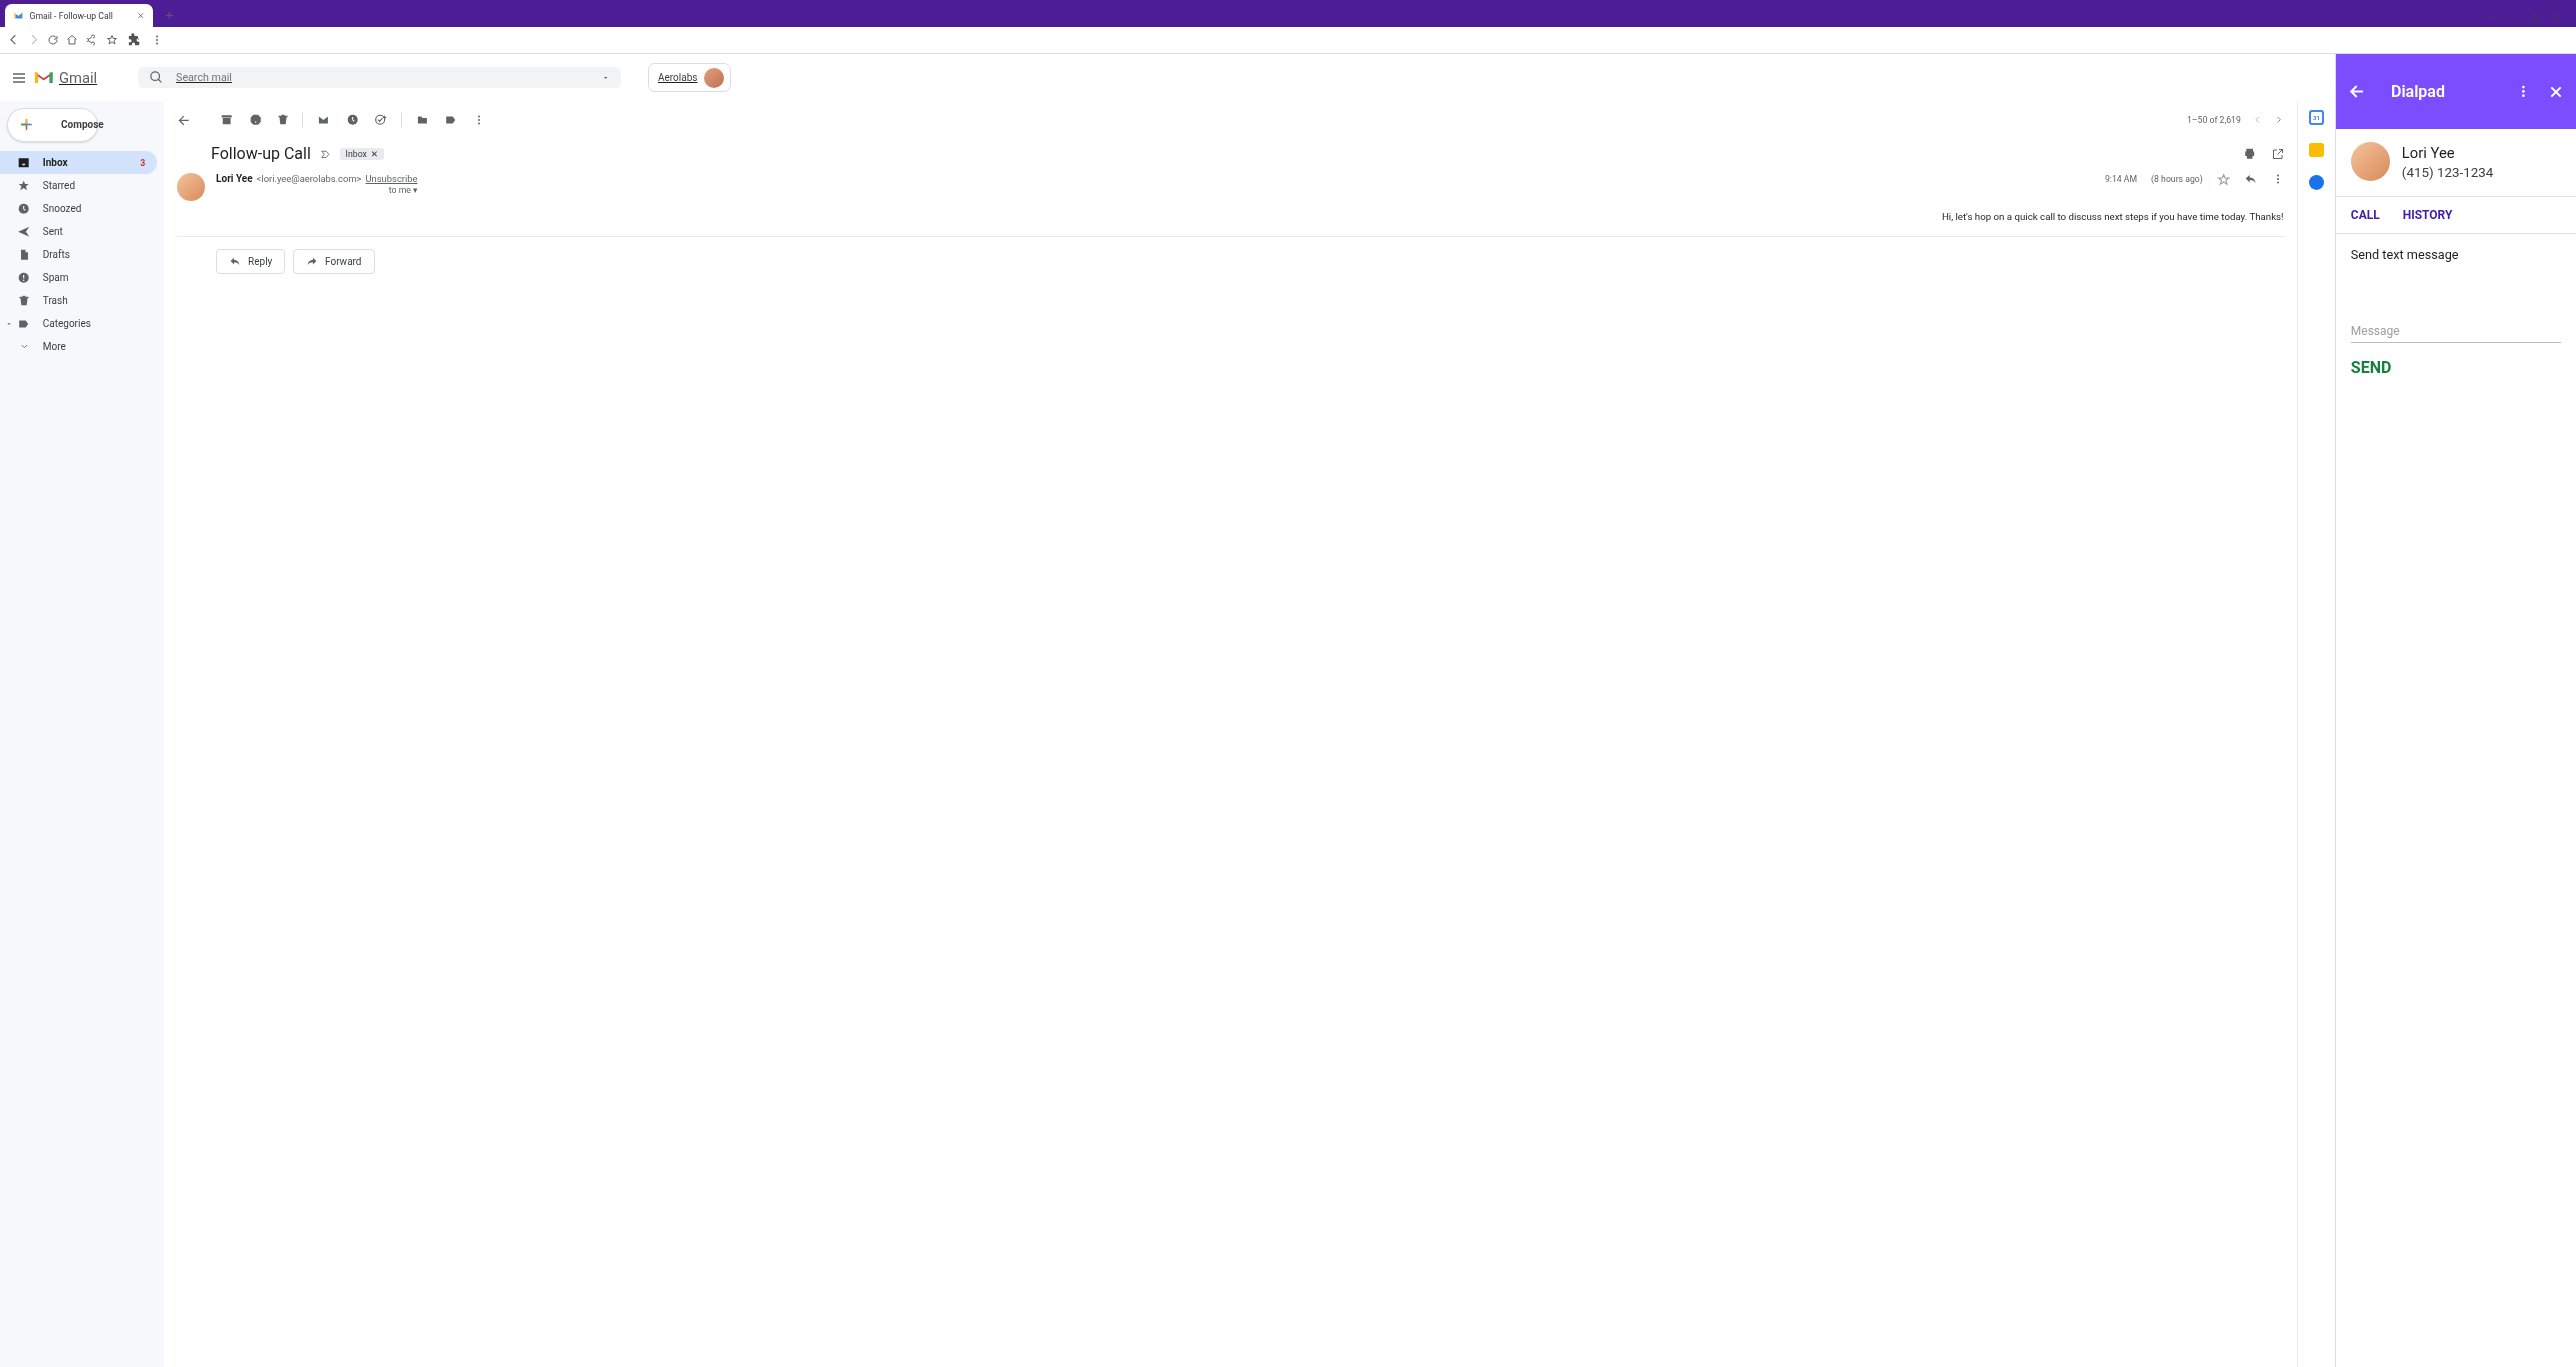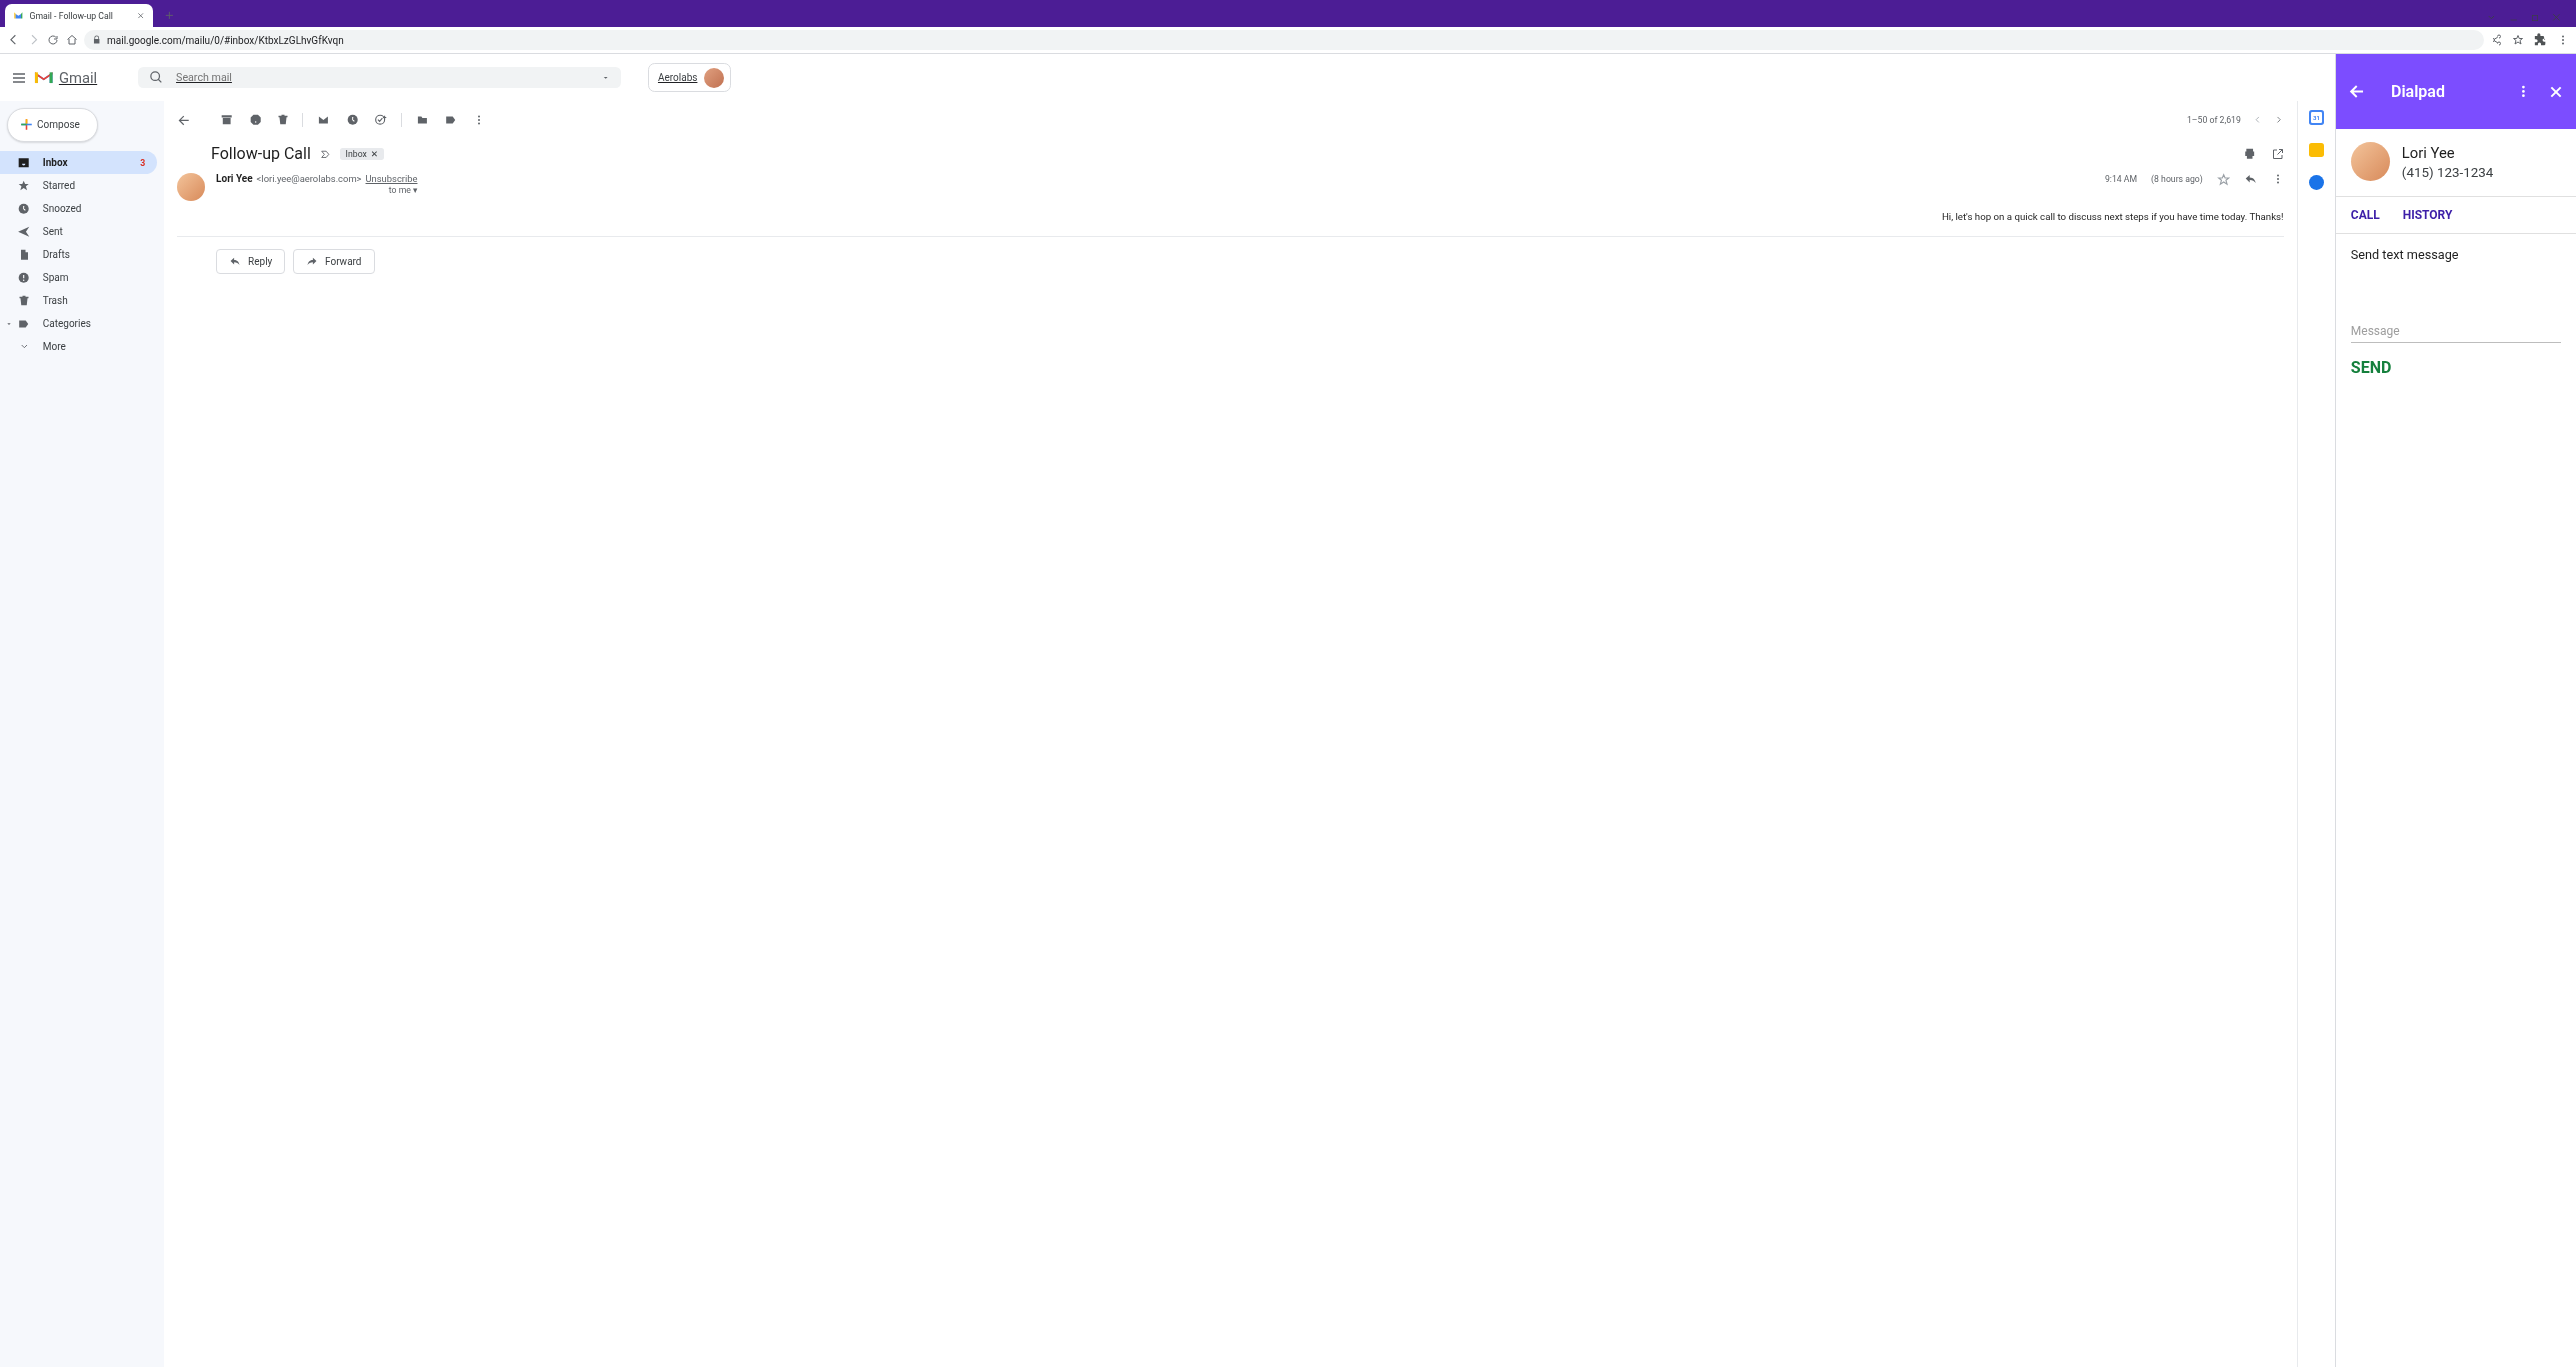--- a/index.html
+++ b/index.html
@@ -26,21 +26,21 @@
   .glogo { display:flex; align-items:center; gap:4px; }
   .glogo .txt { font-size:14.8px; color:#5f6368; }
   .searchbar { flex:1; max-width:483px; height:21px; background:#f1f3f4; border-radius:5.4px; display:flex; align-items:center; padding:0 10.7px; color:#5f6368; gap:10.7px; margin-left:34px;}
   .searchbar input { flex:1; border:0; background:transparent; font-size:10.7px; outline:none; }
   .search-opts { margin-left:auto; }
   .acct-chip { height:29.5px; border:0.7px solid #dadce0; border-radius:6.7px; display:flex; align-items:center; padding:0 5.4px 0 9.4px; gap:6.7px; margin-left:20px; font-size:10px; color:#3c4043;}
   .avatar { width:20px; height:20px; border-radius:50%; background:linear-gradient(135deg,#e0a080,#c07050); }
   
   .gbody { flex:1; display:flex; min-height:0; }
   .gside { width:164px; background:#f6f8fc; padding:6.7px 0; }
-  .compose { margin:0 0 9.4px 6.7px; height:34px; border-radius:17.4px; background:#fff; border:0.7px solid #dadce0; box-shadow:0 0.7px 2px rgba(0,0,0,.15); display:flex; align-items:center; gap:1px; padding:0 14.8px 0 9.4px; font-size:10px; font-weight:400; color:#3c4043; width:91px;}
+  .compose { margin:0 0 9.4px 6.7px; height:34px; border-radius:17.4px; background:#fff; border:0.7px solid #dadce0; box-shadow:0 0.7px 2px rgba(0,0,0,.15); display:flex; align-items:center; gap:25px; padding:0 14.8px 0 9.4px; font-size:10px; font-weight:700; color:#3c4043; width:91px;}
   .compose .plus { width:19px; height:19px; }
   .nav-item { height:23px; display:flex; align-items:center; gap:12px; padding:0 12px 0 17.4px; font-size:10px; color:#3c4043; border-radius:0 12px 12px 0; margin-right:6.7px;}
   .nav-item.active { background:#d3e3fd; font-weight:700; color:#1f1f1f;}
   .nav-item .cnt { margin-left:auto; color:#d93025; font-weight:700; font-size:8.7px; }
   .nav-item .ic { width:13.4px; color:#5f6368; display:flex; justify-content:center;}
   .nav-item.active .ic { color:#1f1f1f; }
   .nav-expand { width:13.4px; height:23px; display:flex; align-items:center; justify-content:center; position:absolute;}
   
   .gmain { flex:1; display:flex; min-width:0; }
   .msgpane { flex:1; min-width:0; border-left:0;text-align:right; }
@@ -151,28 +151,20 @@
   <span class="nav-icn">
       <svg width="12" height="12" viewBox="0 0 24 24">
         <path fill="none" stroke="#5f6368" stroke-width="2" d="M20 12a8 8 0 1 1-2.34-5.66M20 4v6h-6"></path>
       </svg>
     </span>
   <span class="nav-icn">
       <svg width="12" height="12" viewBox="0 0 24 24">
         <path fill="none" stroke="#5f6368" stroke-width="2" d="M3 11l9-8 9 8M6 10v10h12V10"></path>
       </svg>
     </span>
-  <div class="omnibox">
-    <span class="lock">
-        <svg width="9.4" height="9.4" viewBox="0 0 24 24">
-          <path fill="#5f6368" d="M6 10V7a6 6 0 1 1 12 0v3h1v12H5V10zm2 0h8V7a4 4 0 1 0-8 0z"></path>
-        </svg>
-      </span>
-    <span>mail.google.com/mailu/0/#inbox/KtbxLzGLhvGfKvqn</span>
-  </div>
   <div class="tool-right">
     <span>
         <svg width="12" height="12" viewBox="0 0 24 24">
           <path fill="none" stroke="#5f6368" stroke-width="2" d="M18 8a3 3 0 1 0-3-3M6 15a3 3 0 1 0 0-6M18 22a3 3 0 1 0-3-3M8.6 13.5l6.8 4M15.4 6.5l-6.8 4"></path>
         </svg>
       </span>
     <span>
         <svg width="12" height="12" viewBox="0 0 24 24">
           <path fill="none" stroke="#5f6368" stroke-width="2" d="M12 3l2.5 6H21l-5 4 2 7-6-4-6 4 2-7-5-4h6.5z"></path>
         </svg>

